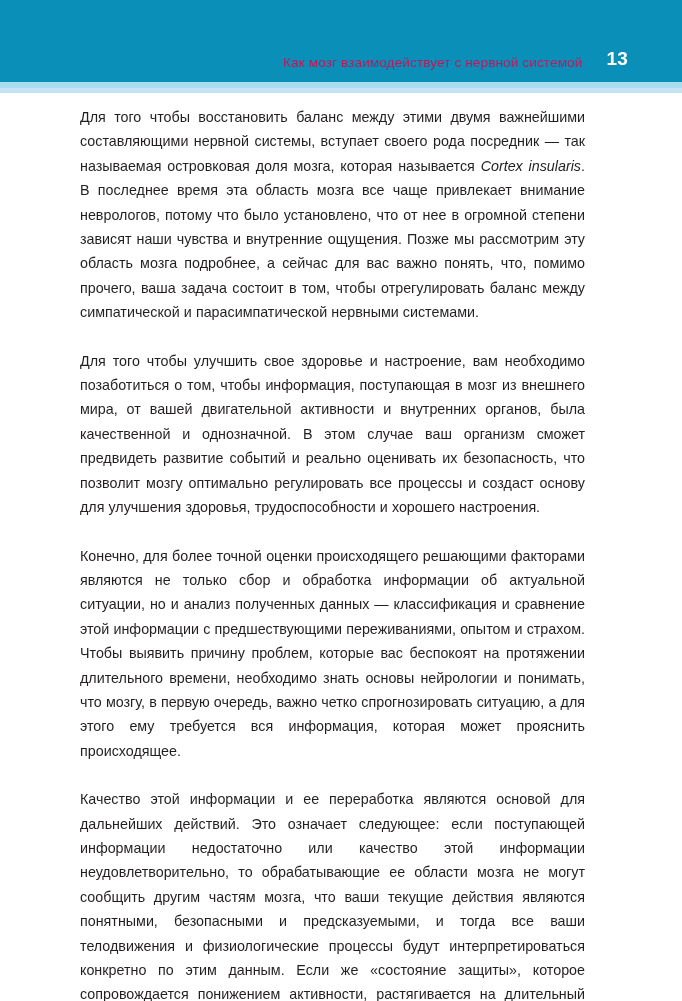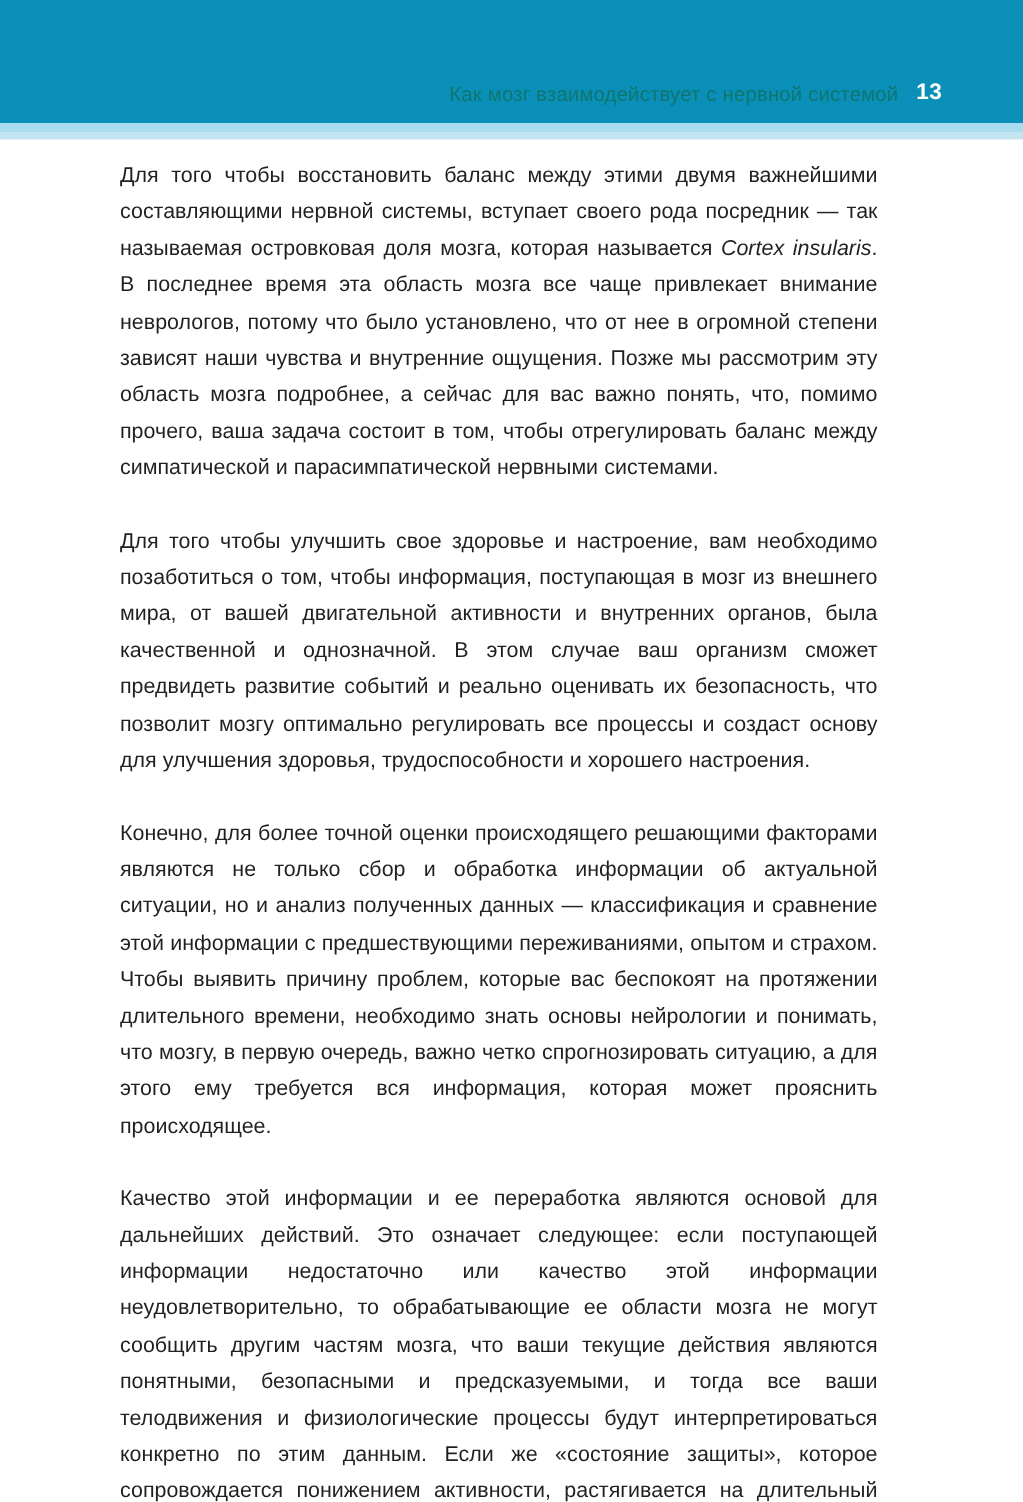--- a/index.html
+++ b/index.html
@@ -56,30 +56,30 @@
     left: 0;
     width: 682px;
     height: 82px;
     display: flex;
     align-items: flex-end;
     justify-content: flex-end;
     padding: 0 54px 12px 0;
     box-sizing: border-box;
   }
   .header-title {
-    color: #0f766e;
+    color: #be185d;
     font-size: 13.5px;
     letter-spacing: 0.15px;
     white-space: nowrap;
   }
   .header-pagenum {
     color: #ffffff;
-    font-size: 15px;
+    font-size: 19px;
     font-weight: bold;
-    margin-left: 12px;
+    margin-left: 24px;
     letter-spacing: 0.2px;
   }
 
   
   .content {
     position: absolute;
     top: 105px;
     left: 64px;
     width: 521px;
   }

